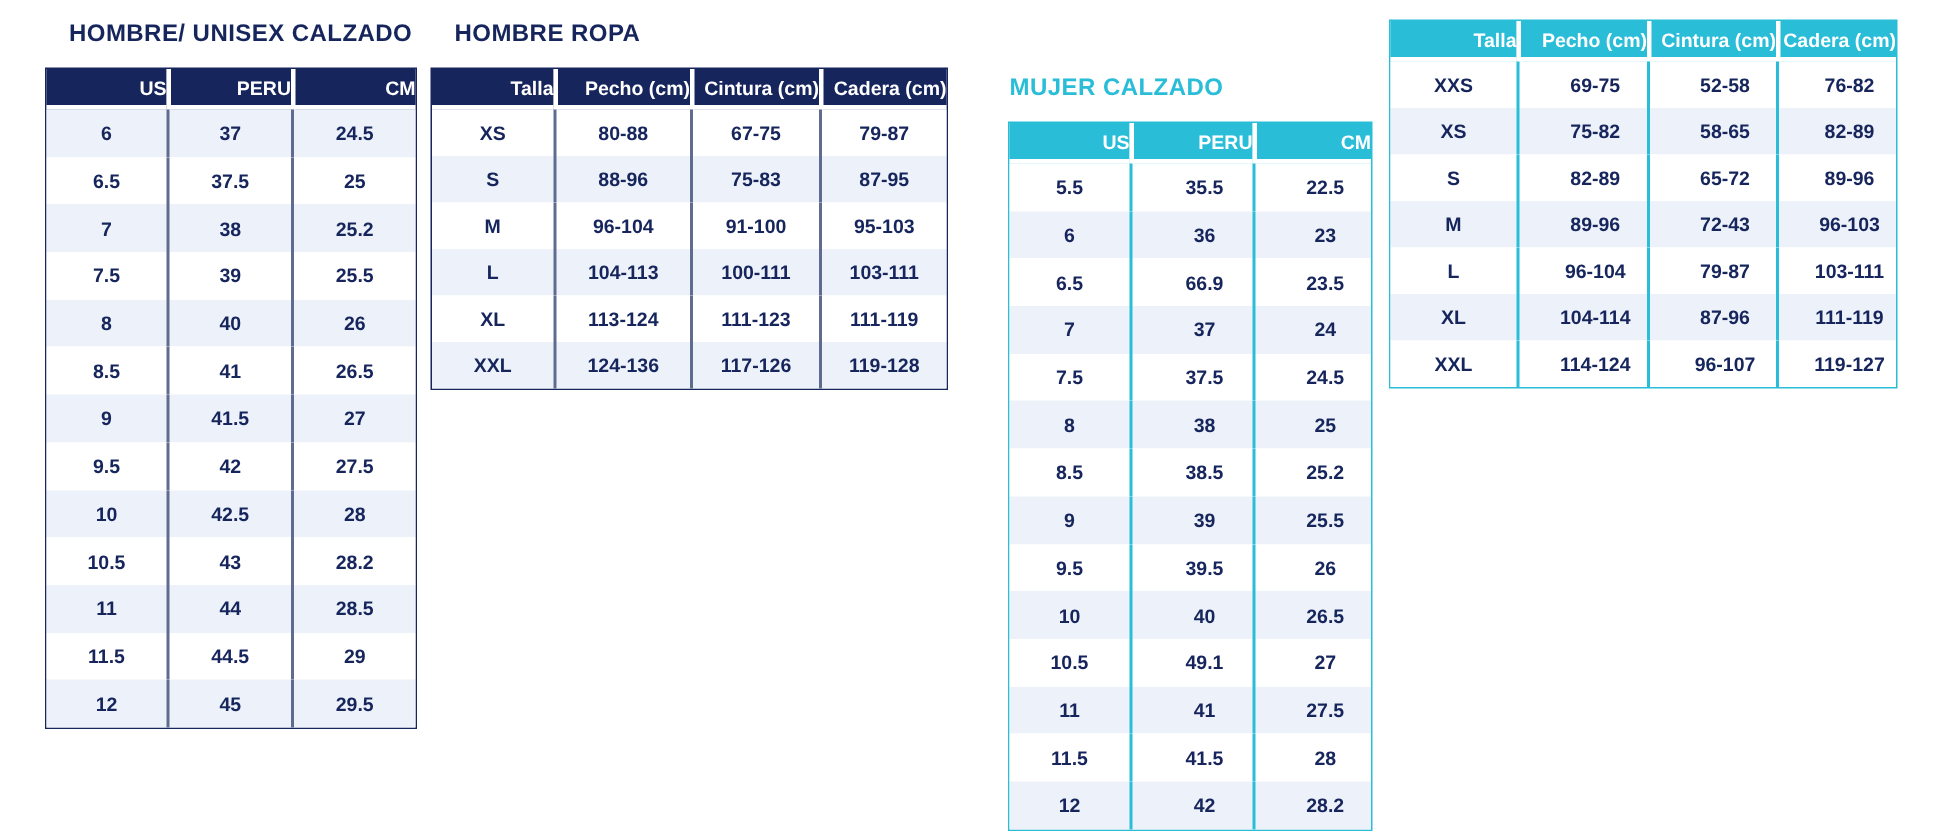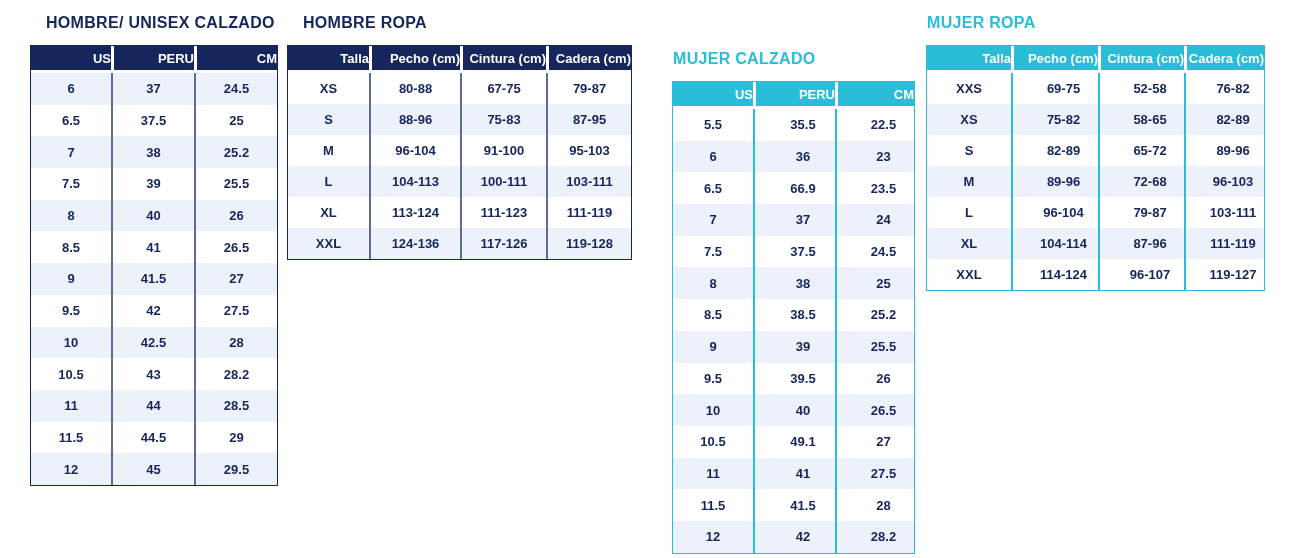--- a/index.html
+++ b/index.html
@@ -311,21 +311,20 @@
           <tr>
             <td>12</td>
             <td>42</td>
             <td>28.2</td>
           </tr>
         </tbody>
     </table>
   </section>
 
   <section class="chart ropa pos-4 theme-cyan stripe-even">
-    <h2>MUJER ROPA</h2>
     <table>
       <colgroup>
         <col style="width:84px">
           <col style="width:87px">
           <col style="width:86px">
           <col style="width:80px">
       </colgroup>
       <thead>
           <tr>
             <th>Talla</th>
@@ -349,21 +348,21 @@
           </tr>
           <tr>
             <td>S</td>
             <td>82-89</td>
             <td>65-72</td>
             <td>89-96</td>
           </tr>
           <tr>
             <td>M</td>
             <td>89-96</td>
-            <td>72-68</td>
+            <td>72-43</td>
             <td>96-103</td>
           </tr>
           <tr>
             <td>L</td>
             <td>96-104</td>
             <td>79-87</td>
             <td>103-111</td>
           </tr>
           <tr>
             <td>XL</td>

